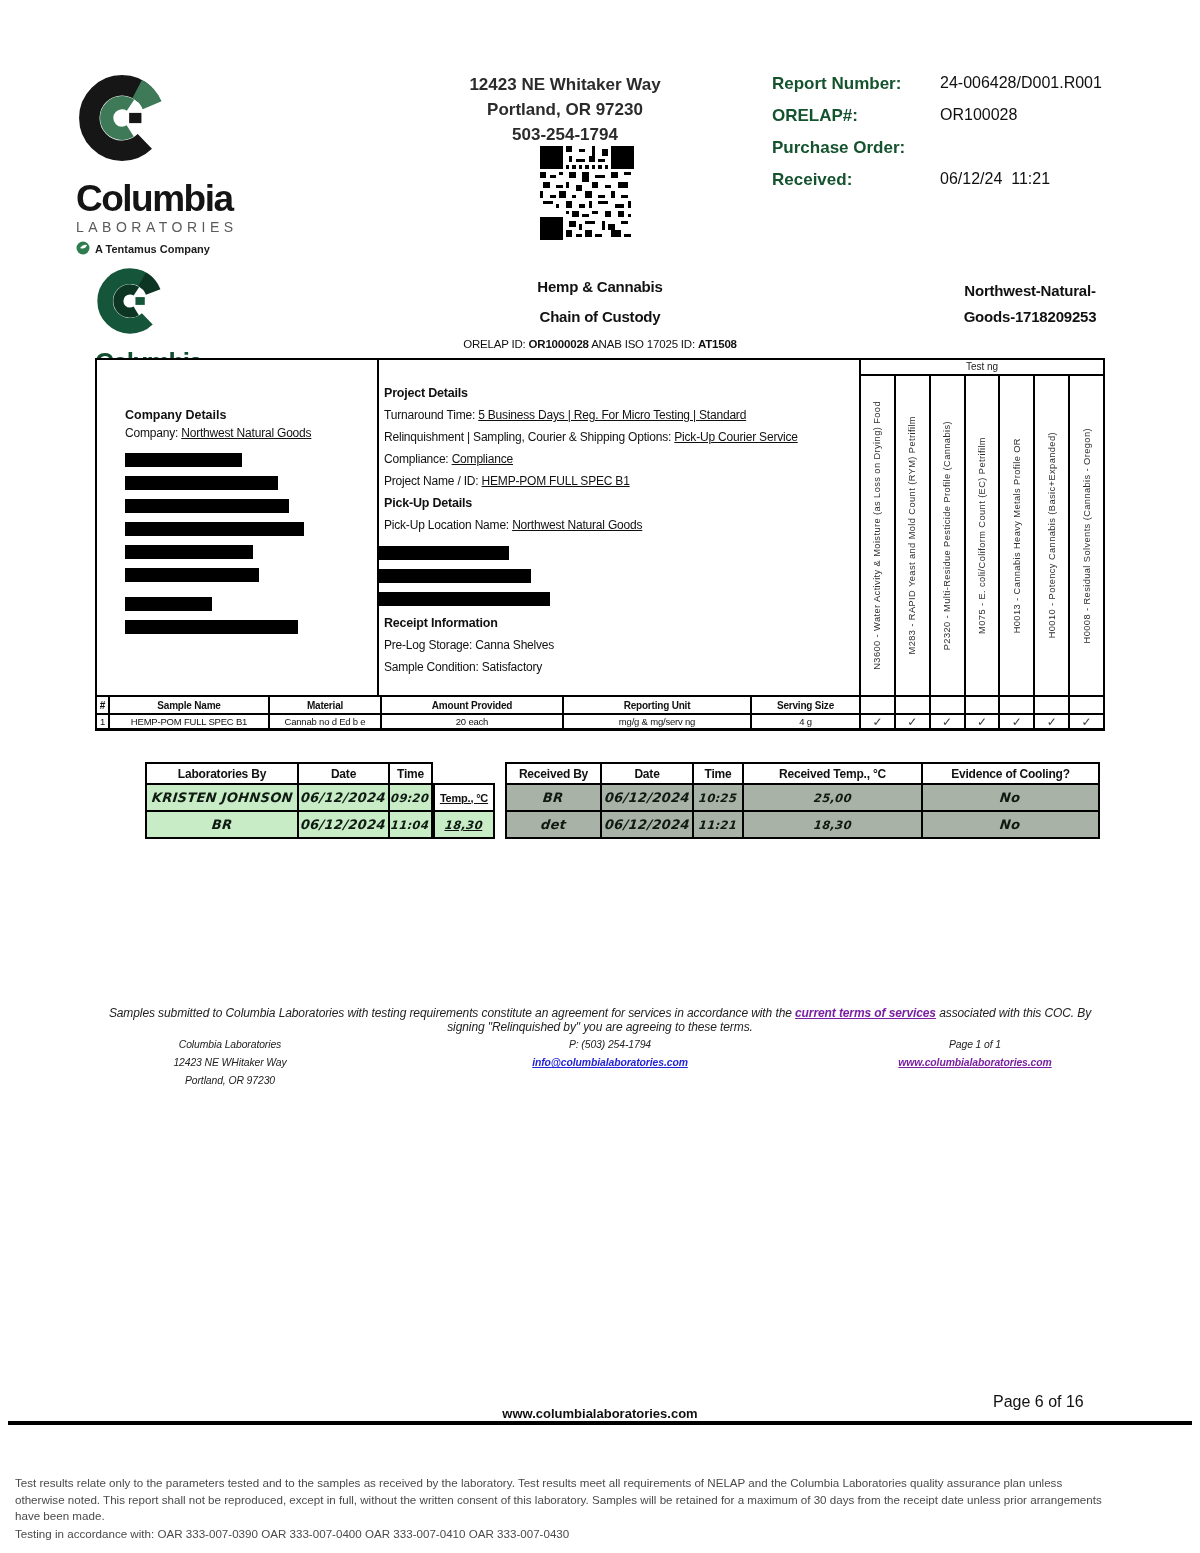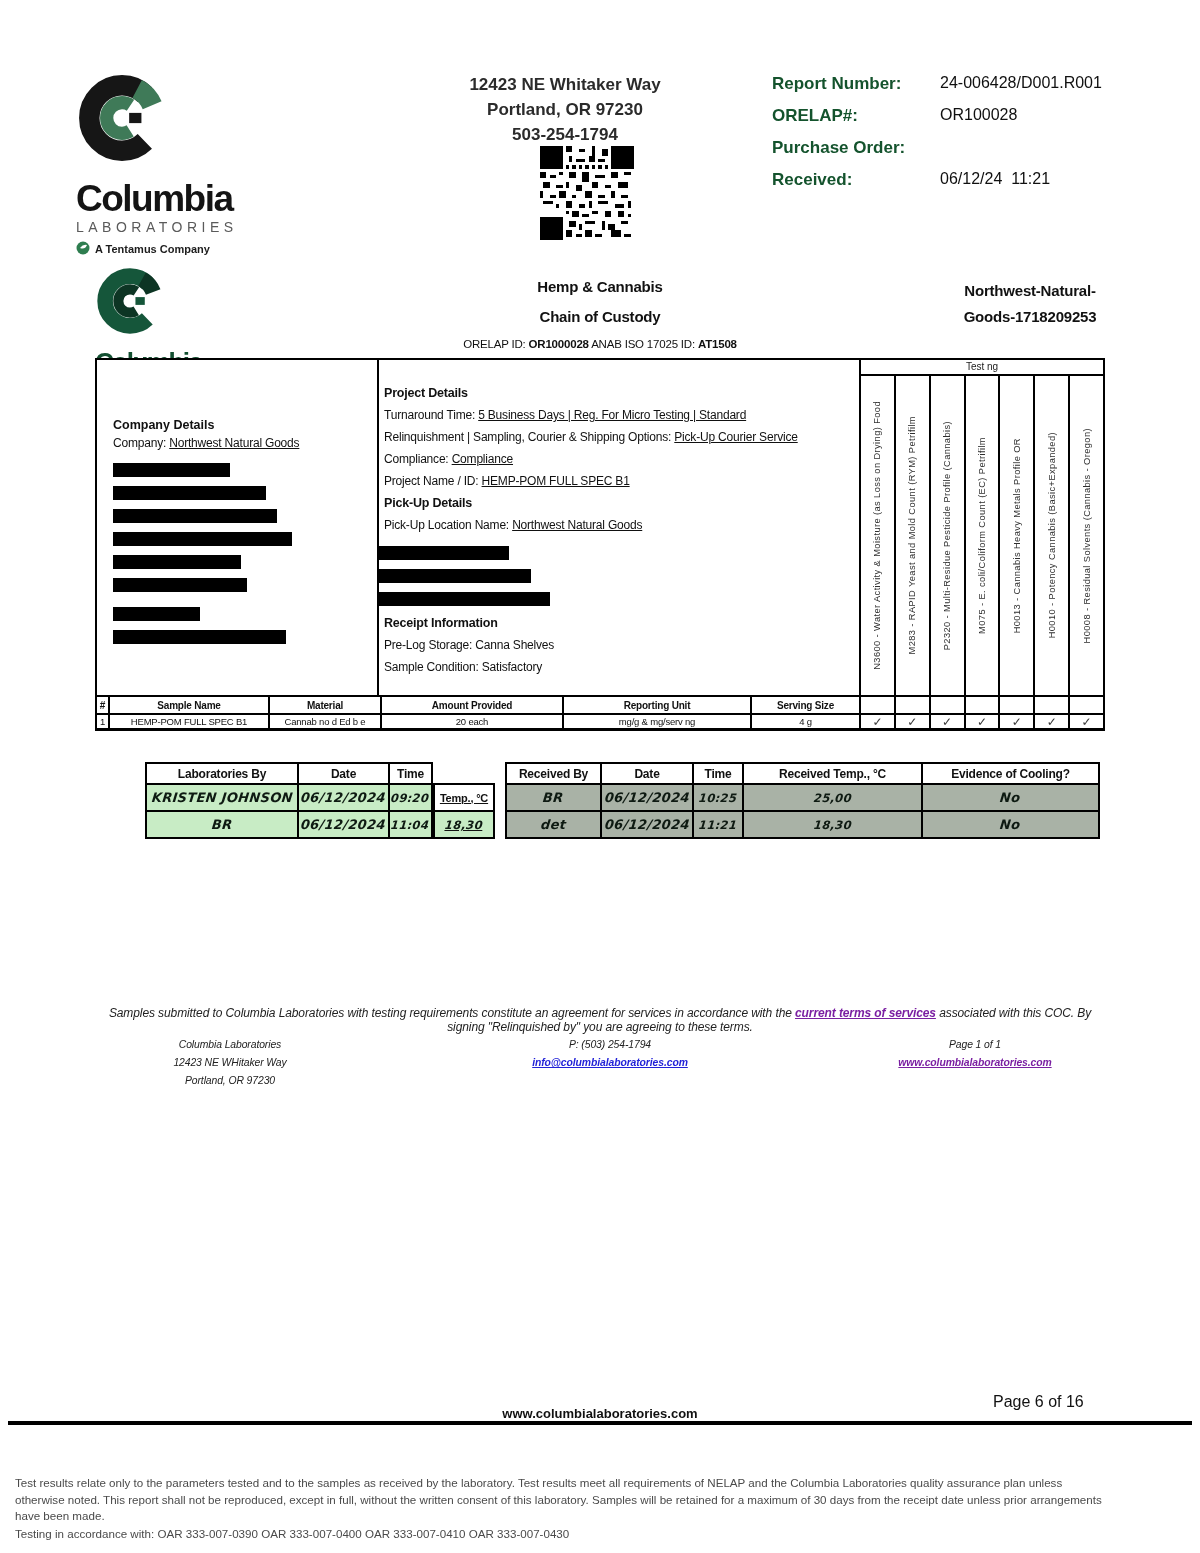--- a/index.html
+++ b/index.html
@@ -227,21 +227,21 @@
 
   <div class="abs coc-right" style="left:930px;top:278px;width:200px;">
     <div>Northwest-Natural-</div>
     <div>Goods-1718209253</div>
   </div>
 
   <div class="coctable">
     <div class="vline" style="left:280px;"></div>
     <div class="vline" style="left:762px;"></div>
 
-    <div class="abs" style="left:16px;top:48px;width:250px;margin-top:10px;">
+    <div class="abs" style="left:28px;top:48px;width:250px;">
       <div class="sechead">Company Details</div>
       <div class="cellpad">
         <span>Company: </span><span class="uv">Northwest Natural Goods</span>
       </div>
       <div style="margin-top:9px;">
         <div class="redact" style="width:117px;"></div>
         <div class="redact" style="width:153px;"></div>
         <div class="redact" style="width:164px;"></div>
         <div class="redact" style="width:179px;"></div>
         <div class="redact" style="width:128px;"></div>

